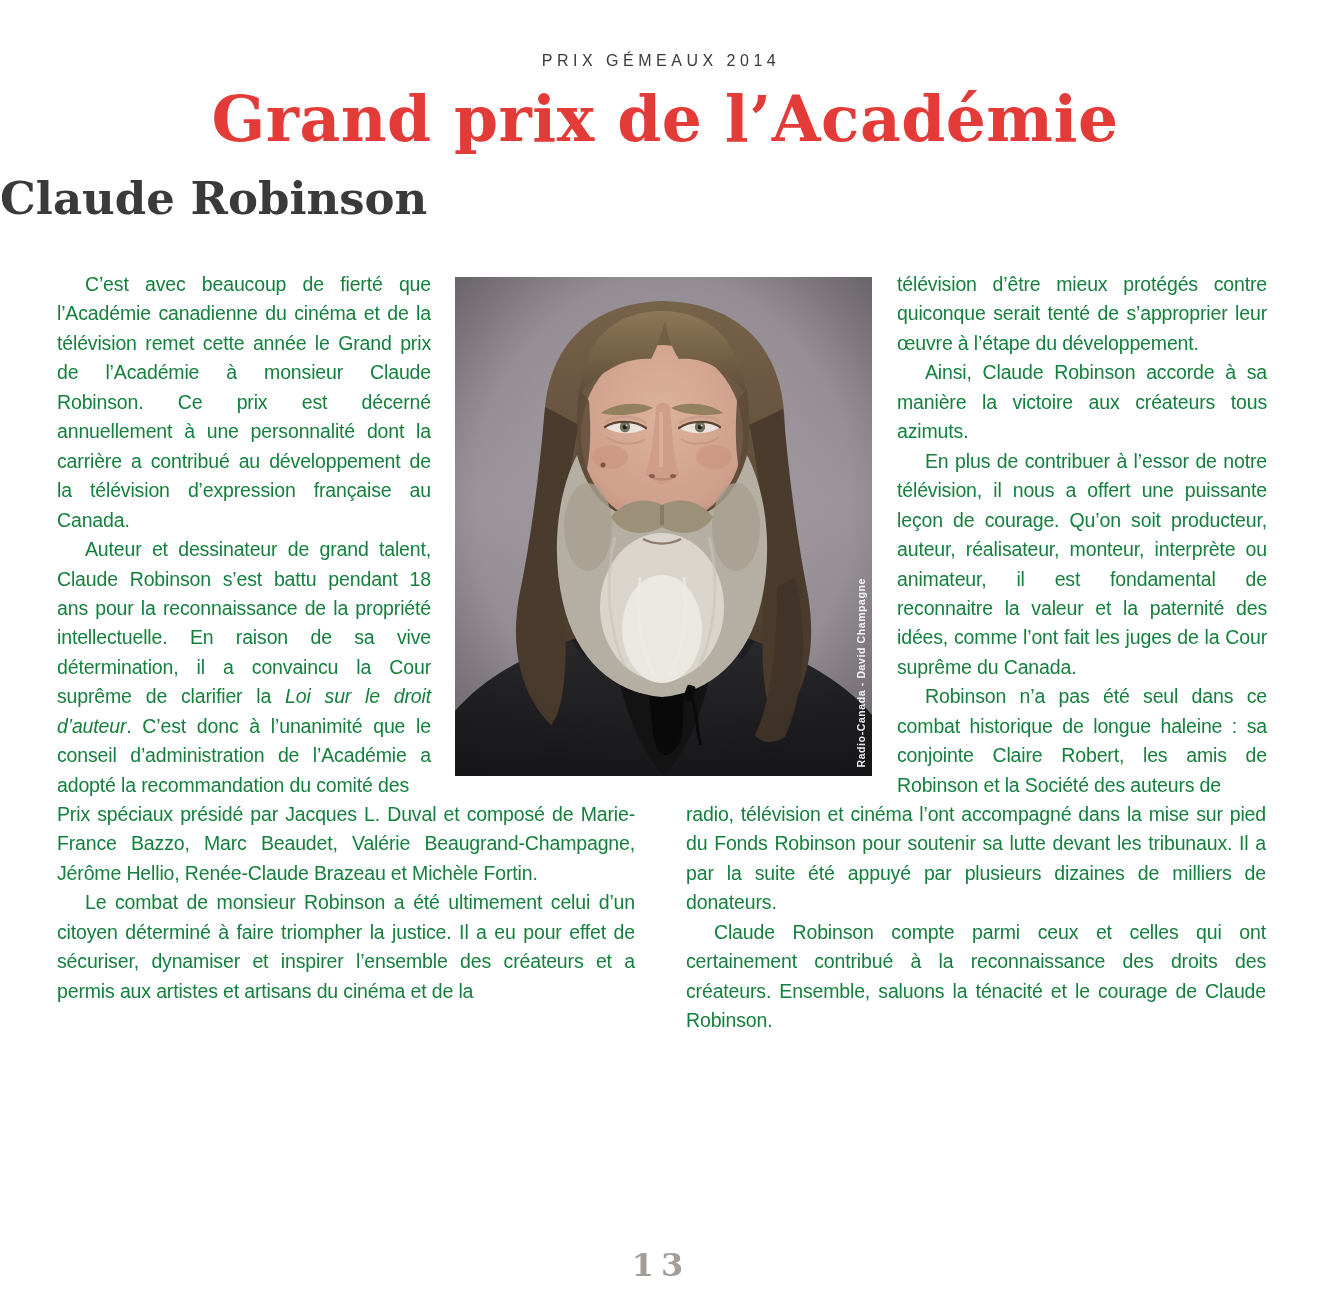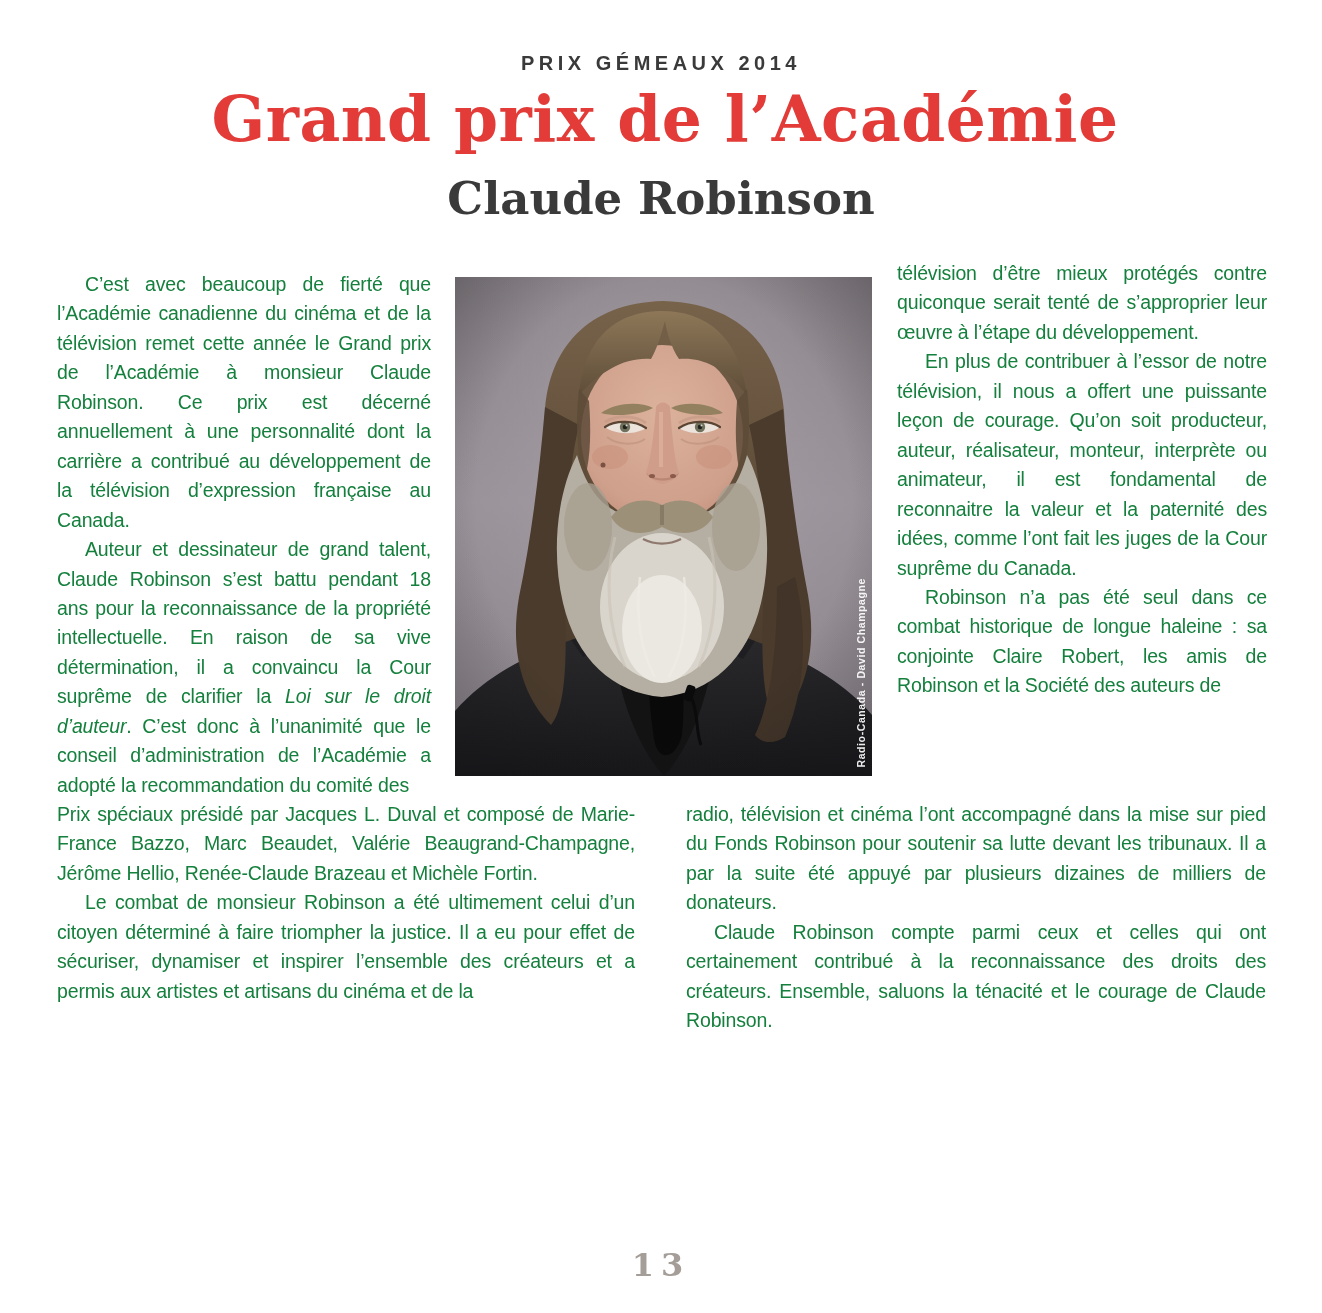--- a/index.html
+++ b/index.html
@@ -7,57 +7,56 @@
     width: 1322px; height: 1313px;
     background: #ffffff;
     overflow: hidden;
     font-family: "Liberation Sans", sans-serif;
   }
   .page { position: absolute; inset: 0; width: 1322px; height: 1313px; background: #fff; }
 
   .kicker {
     position: absolute; top: 52px; left: 0; width: 100%;
     text-align: center;
-    font-size: 20px; font-weight: bold;
+    font-size: 16px; font-weight: normal;
     letter-spacing: 4.5px;
     color: #3b3a3a;
   }
   .title {
     position: absolute; top: 82px; left: 4px; width: 100%; margin: 0;
     text-align: center;
     font-family: "DejaVu Serif", serif;
     font-weight: bold;
     font-size: 63px;
     letter-spacing: 0.5px;
     color: #e23b38;
   }
   .subtitle {
     position: absolute; top: 172px; left: 0; width: 100%; margin: 0;
-    text-align: center;
     font-family: "DejaVu Serif", serif;
     font-weight: bold;
     font-size: 45px;
     color: #3b3a3a;
   }
 
   .col {
     position: absolute;
     font-size: 19.5px;
     letter-spacing: -0.15px;
     line-height: 29.45px;
     color: #15803d;
     text-align: justify;
     text-align-last: left;
   }
   .col p { margin: 0; }
   .col p.indent { text-indent: 28px; }
   .col .it { font-style: italic; }
 
   .col-left   { left: 57px;  top: 270px; width: 374px; }
-  .col-right  { left: 897px; top: 259px; width: 370px; }
+  .col-right  { left: 897px; top: 270px; width: 370px; }
   .col-bleft  { left: 57px;  top: 800px; width: 578px; }
   .col-bright { left: 686px; top: 800px; width: 580px; }
 
   .photo {
     position: absolute; left: 455px; top: 277px;
     width: 417px; height: 499px; margin: 0;
   }
   .photo svg { display: block; width: 417px; height: 499px; }
   .credit {
     position: absolute;
@@ -199,20 +198,21 @@
       <rect x="230" y="408" width="9" height="16" rx="3" fill="#0b0b0c" transform="rotate(18 234 416)"></rect>
       <path d="M236 420 C244 436 240 452 246 468" stroke="#0b0b0c" stroke-width="3" fill="none"></path>
 
       <rect width="417" height="499" fill="url(#vinG)"></rect>
     </svg>
     <div class="credit">Radio-Canada - David Champagne</div>
   </figure>
 
   <div class="col col-right">
       <p class=""><span>télévision d’être mieux protégés contre quiconque serait tenté de s’approprier leur œuvre à l’étape du développement.</span></p>
+      <p class="indent"><span>Ainsi, Claude Robinson accorde à sa manière la victoire aux créateurs tous azimuts.</span></p>
       <p class="indent"><span>En plus de contribuer à l’essor de notre télévision, il nous a offert une puissante leçon de courage. Qu’on soit producteur, auteur, réalisateur, monteur, interprète ou animateur, il est fondamental de reconnaitre la valeur et la paternité des idées, comme l’ont fait les juges de la Cour suprême du Canada.</span></p>
       <p class="indent"><span>Robinson n’a pas été seul dans ce combat historique de longue haleine : sa conjointe Claire Robert, les amis de Robinson et la Société des auteurs de</span></p>
     </div>
   <div class="col col-bright">
       <p class=""><span>radio, télévision et cinéma l’ont accompagné dans la mise sur pied du Fonds Robinson pour soutenir sa lutte devant les tribunaux. Il a par la suite été appuyé par plusieurs dizaines de milliers de donateurs.</span></p>
       <p class="indent"><span>Claude Robinson compte parmi ceux et celles qui ont certainement contribué à la reconnaissance des droits des créateurs. Ensemble, saluons la ténacité et le courage de Claude Robinson.</span></p>
     </div>
   <div class="col col-bleft">
       <p class=""><span>Prix spéciaux présidé par Jacques L. Duval et composé de Marie-France Bazzo, Marc Beaudet, Valérie Beaugrand-Champagne, Jérôme Hellio, Renée-Claude Brazeau et Michèle Fortin.</span></p>
       <p class="indent"><span>Le combat de monsieur Robinson a été ultimement celui d’un citoyen déterminé à faire triompher la justice. Il a eu pour effet de sécuriser, dynamiser et inspirer l’ensemble des créateurs et a permis aux artistes et artisans du cinéma et de la</span></p>

